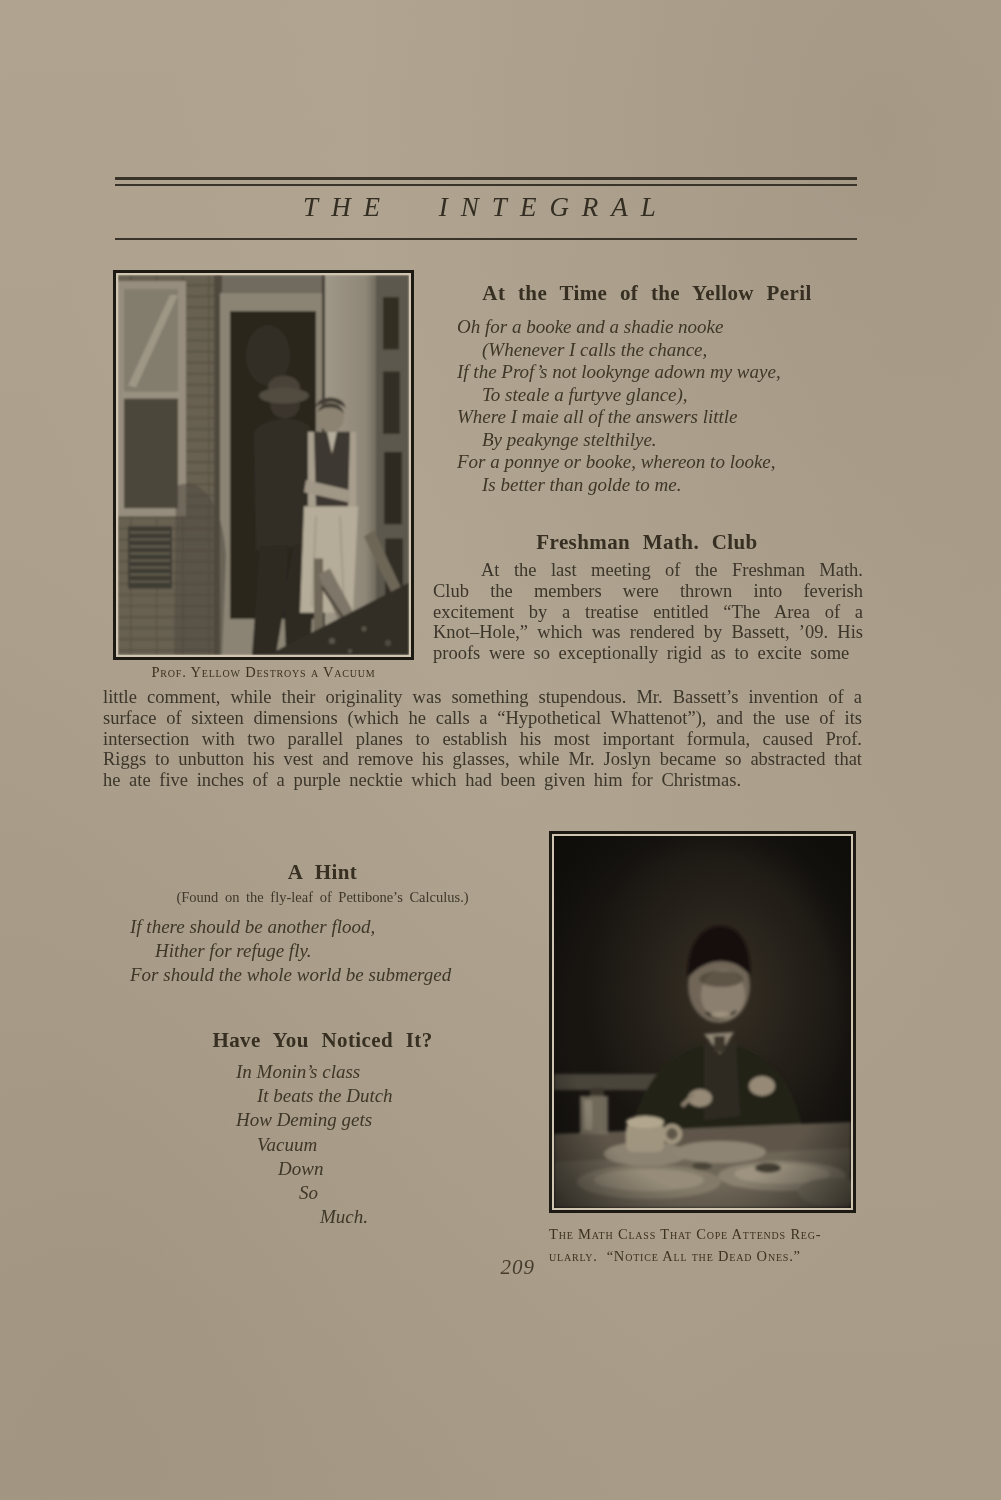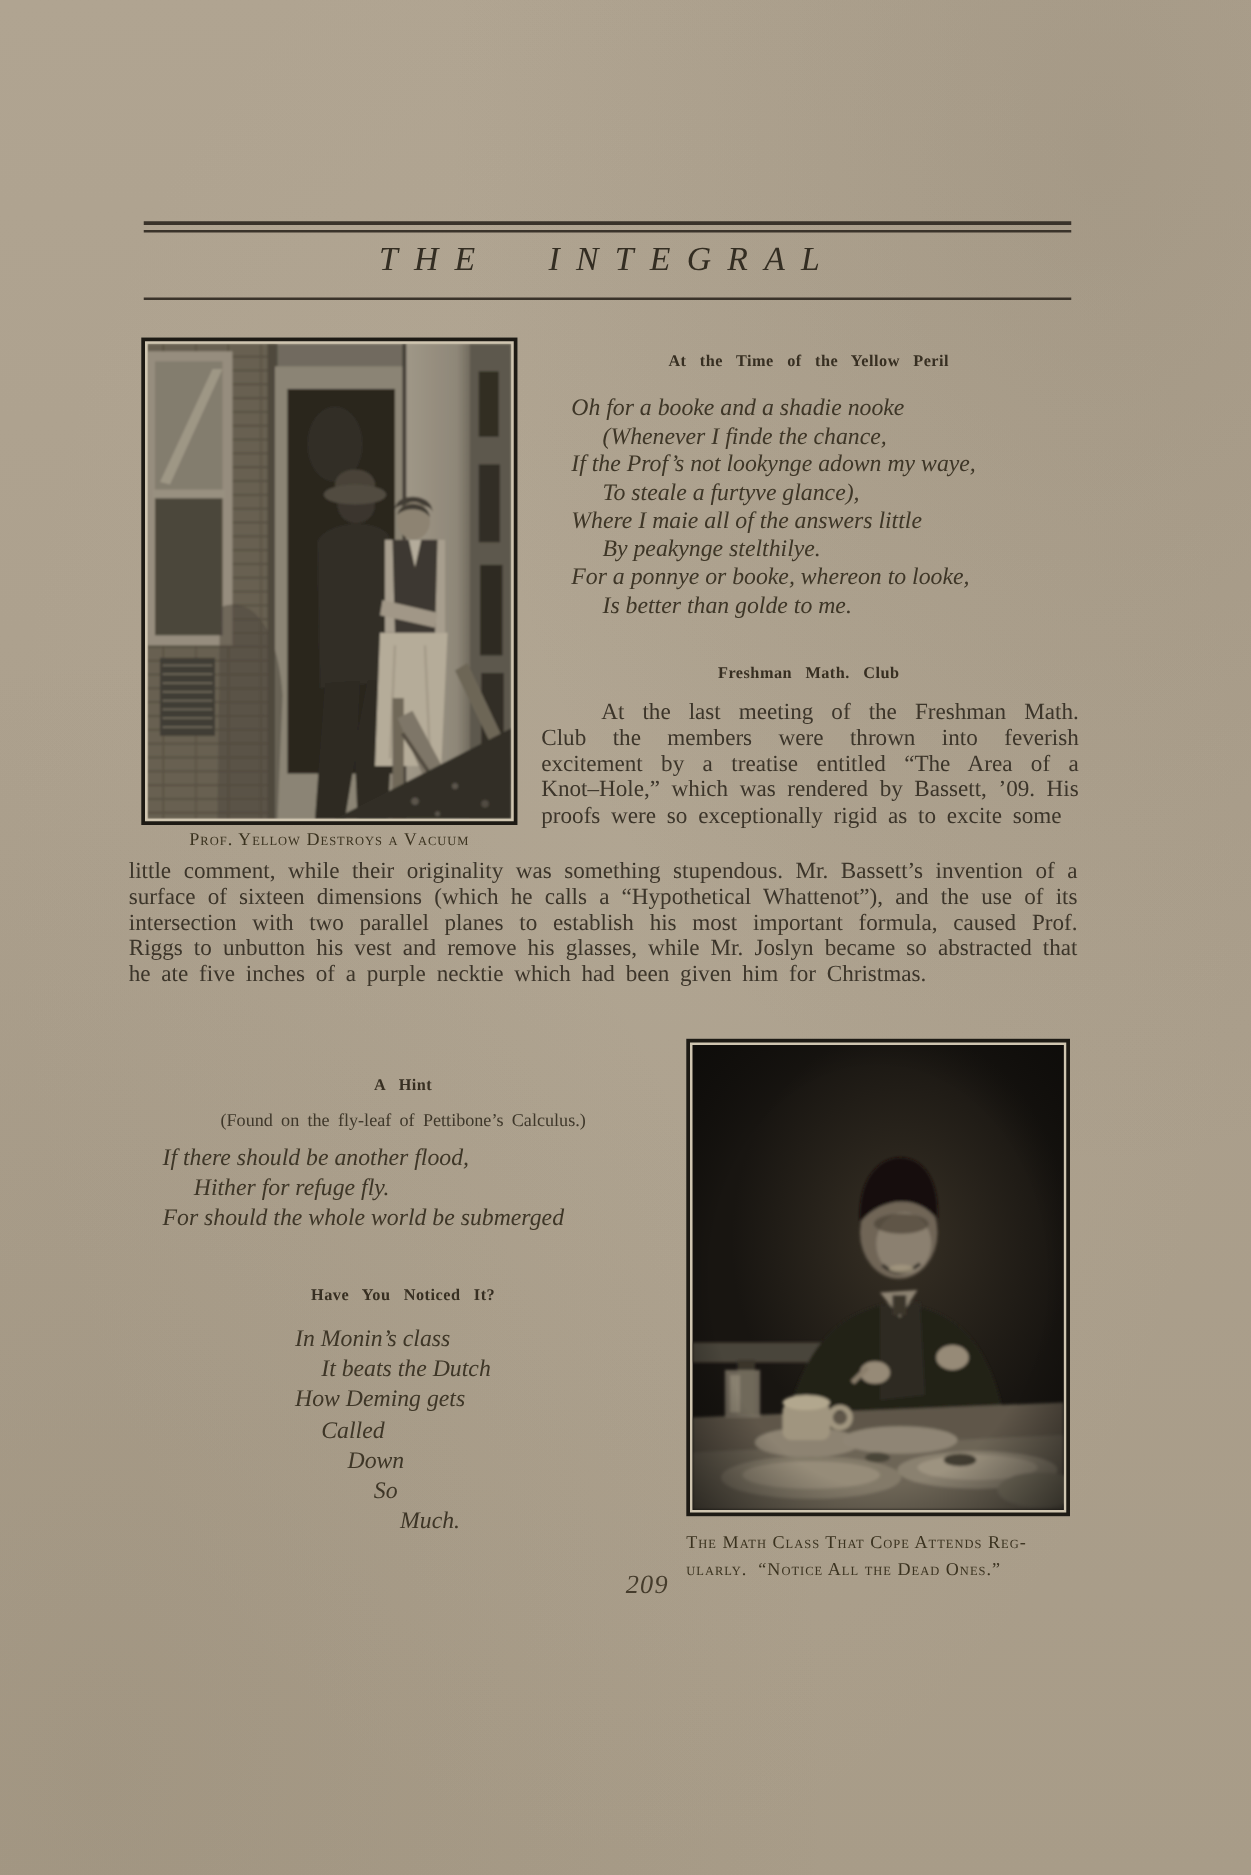--- a/index.html
+++ b/index.html
@@ -36,21 +36,21 @@
   .photo-frame svg{display:block;width:100%;height:100%;}
   .caption{
     font-variant:small-caps;
     font-size:14.5px;
     letter-spacing:.8px;
     color:#3a321f;
     line-height:22px;
   }
   .heading{
     font-weight:700;
-    font-size:13px;
+    font-size:21px;
     word-spacing:7px;
     letter-spacing:.4px;
     text-align:center;
     color:#372f22;
   }
   .poem{font-style:italic;font-size:19px;color:#3e3627;}
   .poem .pl{white-space:nowrap;font-style:italic;}
   .poem-a .pl{line-height:22.5px;}
   .poem-b .pl{line-height:24px;}
   .poem-c .pl{line-height:24.2px;}
@@ -177,21 +177,21 @@
           <circle cx="232" cy="374" r="2" fill="#57524a"></circle>
         <rect width="291" height="378" fill="#8a7f6a" opacity="0.08"></rect>
       </g>
     </svg>
   </figure>
   <figcaption class="abs caption" style="left:113px;top:661px;width:301px;text-align:center;">Prof. Yellow Destroys a Vacuum</figcaption>
 
   <h2 class="abs heading" style="left:432px;top:281px;width:430px;margin:0;">At the Time of the Yellow Peril</h2>
   <div class="abs poem poem-a" style="left:457px;top:316px;">
     <div class="pl">Oh for a booke and a shadie nooke</div>
-    <div class="pl ind">(Whenever I finde the chance,</div>
+    <div class="pl ind">(Whenever I calls the chance,</div>
     <div class="pl">If the Prof’s not lookynge adown my waye,</div>
     <div class="pl ind">To steale a furtyve glance),</div>
     <div class="pl">Where I maie all of the answers little</div>
     <div class="pl ind">By peakynge stelthilye.</div>
     <div class="pl">For a ponnye or booke, whereon to looke,</div>
     <div class="pl ind">Is better than golde to me.</div>
   </div>
 
   <h2 class="abs heading" style="left:432px;top:530px;width:430px;margin:0;">Freshman Math. Club</h2>
   <p class="abs bodytext indent-first" style="left:433px;top:560px;width:430px;margin:0;">At the last meeting of the Freshman Math. Club the members were thrown into feverish excitement by a treatise entitled “The Area of a Knot–Hole,” which was rendered by Bassett, ’09.  His proofs were so exceptionally rigid as to excite some</p>
@@ -203,21 +203,21 @@
     <div class="pl">If there should be another flood,</div>
     <div class="pl ind">Hither for refuge fly.</div>
     <div class="pl">For should the whole world be submerged</div>
   </div>
 
   <h2 class="abs heading" style="left:105px;top:1028px;width:435px;margin:0;">Have You Noticed It?</h2>
   <div class="abs poem poem-c" style="left:236px;top:1060px;">
     <div class="pl">In Monin’s class</div>
     <div class="pl m1">It beats the Dutch</div>
     <div class="pl">How Deming gets</div>
-    <div class="pl m1">Called</div>
+    <div class="pl m1">Vacuum</div>
     <div class="pl m2">Down</div>
     <div class="pl m3">So</div>
     <div class="pl m4">Much.</div>
   </div>
 
   <figure class="abs photo-frame" style="left:549px;top:831px;width:307px;height:382px;margin:0;">
     <svg viewBox="0 0 297 372" preserveAspectRatio="none">
       <defs>
         <filter id="softR" x="-5%" y="-5%" width="110%" height="110%">
             <feGaussianBlur stdDeviation="1.4"></feGaussianBlur>

